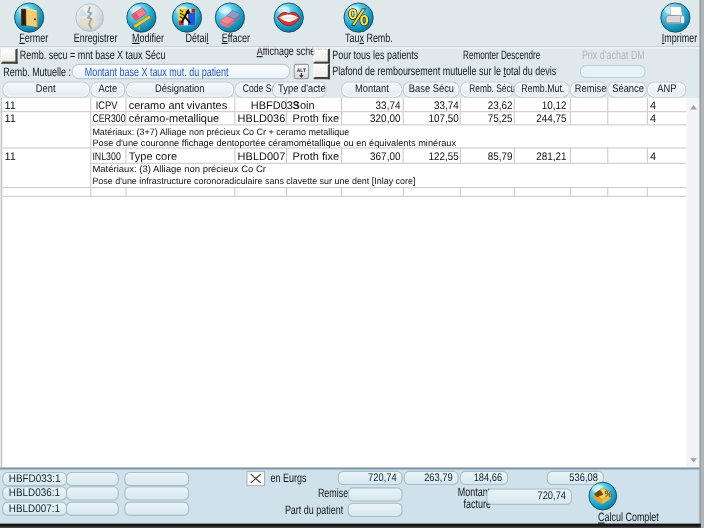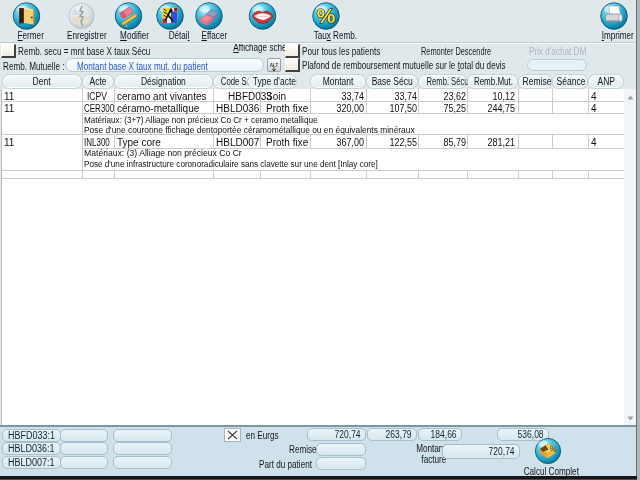--- a/index.html
+++ b/index.html
@@ -285,20 +285,20 @@
           <stop offset="0.95" stop-color="#0a6c93"></stop>
       </radialGradient>
       <circle cx="14" cy="14" r="12.6" fill="url(#sph2)" stroke="#0b4d66" stroke-width="0.8"></circle>
       <ellipse cx="9.5" cy="7" rx="5.5" ry="3.6" fill="#fff" opacity="0.45"></ellipse>
       <polygon points="6,12 14,6.5 21.5,11 13.5,17" fill="#f7d44e" stroke="#b8860b" stroke-width="0.5"></polygon>
       <polygon points="6,12 13.5,17 13.5,21.5 6,16.5" fill="#ef9f2e"></polygon>
       <polygon points="13.5,17 21.5,11 21.5,16 13.5,21.5" fill="#f4bc3a"></polygon>
       <polygon points="6,12 11.5,8.2 14.5,12.5 9,15" fill="#6b4a10"></polygon>
       <text x="15.5" y="14" font-size="8" font-weight="bold" fill="#555" font-family="Liberation Sans" transform="rotate(10 15 12)">%</text>
     </svg>
-    <div class="tlbl" style="left:514px;top:466px;width:70px;"><span><u>C</u>alcul Complet</span></div>
+    <div class="tlbl" style="left:534px;top:466px;width:70px;"><span><u>C</u>alcul Complet</span></div>
   </div>
 
   <div class="ab" style="left:636px;top:0;width:1px;height:480px;background:#6d7478;"></div>
   <div class="ab" style="left:637px;top:0;width:3px;height:480px;background:#aeb6ba;"></div>
   <div class="ab" style="left:0;top:476px;width:637px;height:3px;background:#161616;"></div>
   <div class="ab" style="left:0;top:479px;width:637px;height:1px;background:#4a4a4a;"></div>
 </div>
 
 </body></html>

